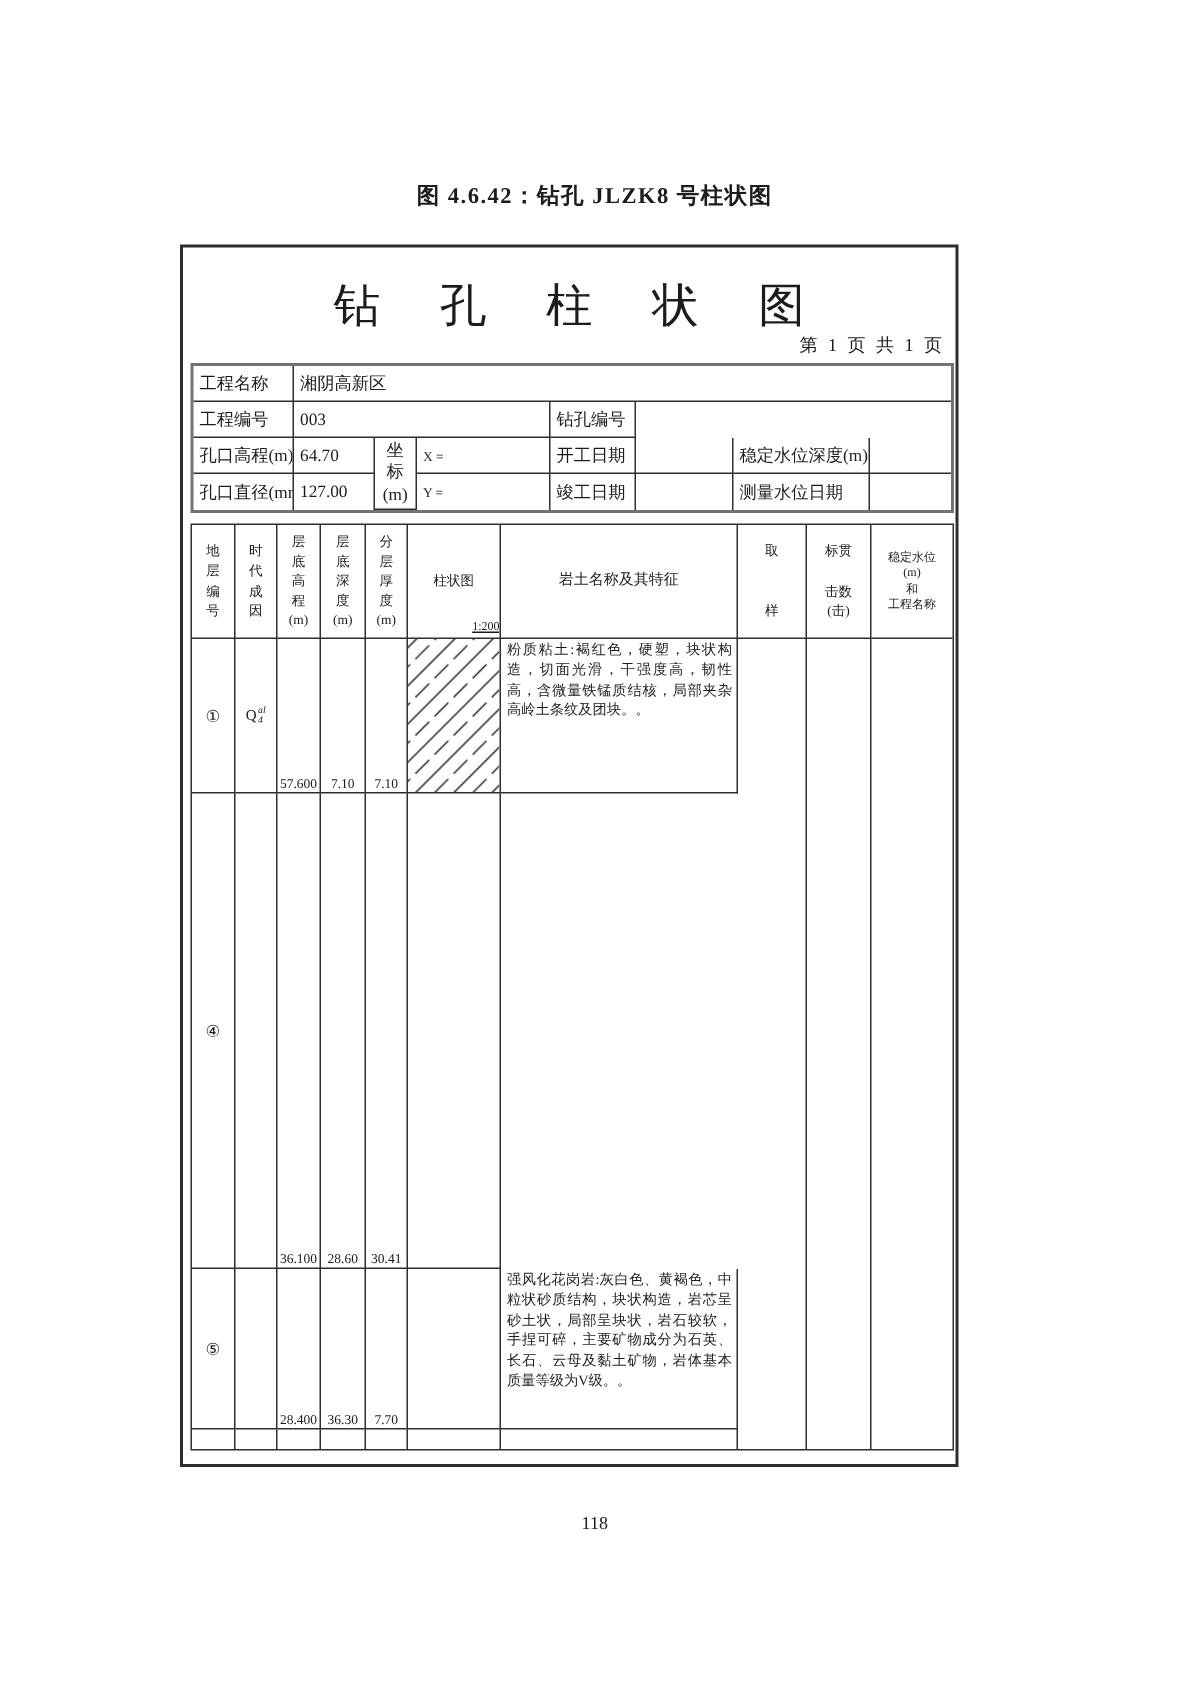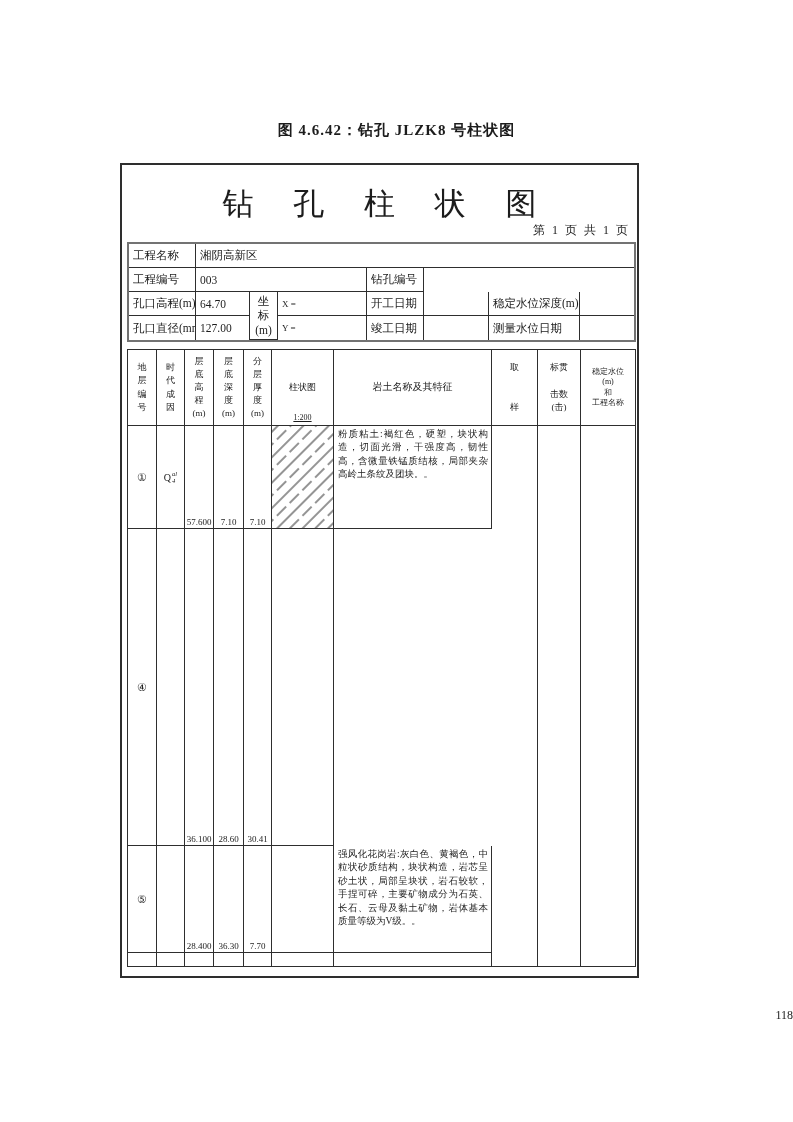--- a/index.html
+++ b/index.html
@@ -37,21 +37,21 @@
         grid-template-columns:29px 28px 29px 30px 28px 62px 158px 46px 43px 1fr;
         grid-template-rows:76px 103px 317px 107px 1fr; }
   .mt > div { position:relative; overflow:hidden; }
   .br { border-right:1px solid #2e2e2e; }
   .bb { border-bottom:1px solid #2e2e2e; }
 
   .hd { display:flex; flex-direction:column; align-items:center; justify-content:center;
         text-align:center; font-size:9px; line-height:1.45; white-space:pre-line; }
   .hd-small { font-size:8px; line-height:1.3; }
   .hd-chart { justify-content:center; }
-  .hd-chart .scale { position:absolute; bottom:1px; left:0; width:100%; text-align:center; font-size:8px;text-decoration:underline; }
+  .hd-chart .scale { position:absolute; bottom:1px; left:0; width:100%; text-align:right; font-size:8px;text-decoration:underline; }
   .hd-soil { font-size:10px; }
 
   .gr2 { grid-row:2; } .gr3 { grid-row:3; } .gr4 { grid-row:4; } .gr5 { grid-row:5; }
   .strip { grid-row:2 / span 4; }
 
   .cno { display:flex; align-items:center; justify-content:center; font-size:11px; }
   .era { display:flex; align-items:center; justify-content:center; font-size:10px; }
   .era .stack { display:inline-flex; flex-direction:column; align-items:flex-start;
                 font-size:6.5px; line-height:1.1; margin-left:1px; font-style:normal; }
   .numcell { display:flex; align-items:flex-end; justify-content:center;
@@ -191,15 +191,15 @@
       <div class="br gr5" style="grid-column:6"></div>
       <div class="br gr5" style="grid-column:7"></div>
 
       <div class="br strip" style="grid-column:8"></div>
       <div class="br strip" style="grid-column:9"></div>
       <div class="strip" style="grid-column:10"></div>
 
     </div>
   </div>
 
-  <div style="position:absolute;top:1008px;left:0;width:100%;text-align:right;font-size:12px">118</div>
+  <div style="position:absolute;top:1008px;left:0;width:100%;text-align:center;font-size:12px">118</div>
 
 </div>
 
 </body></html>

